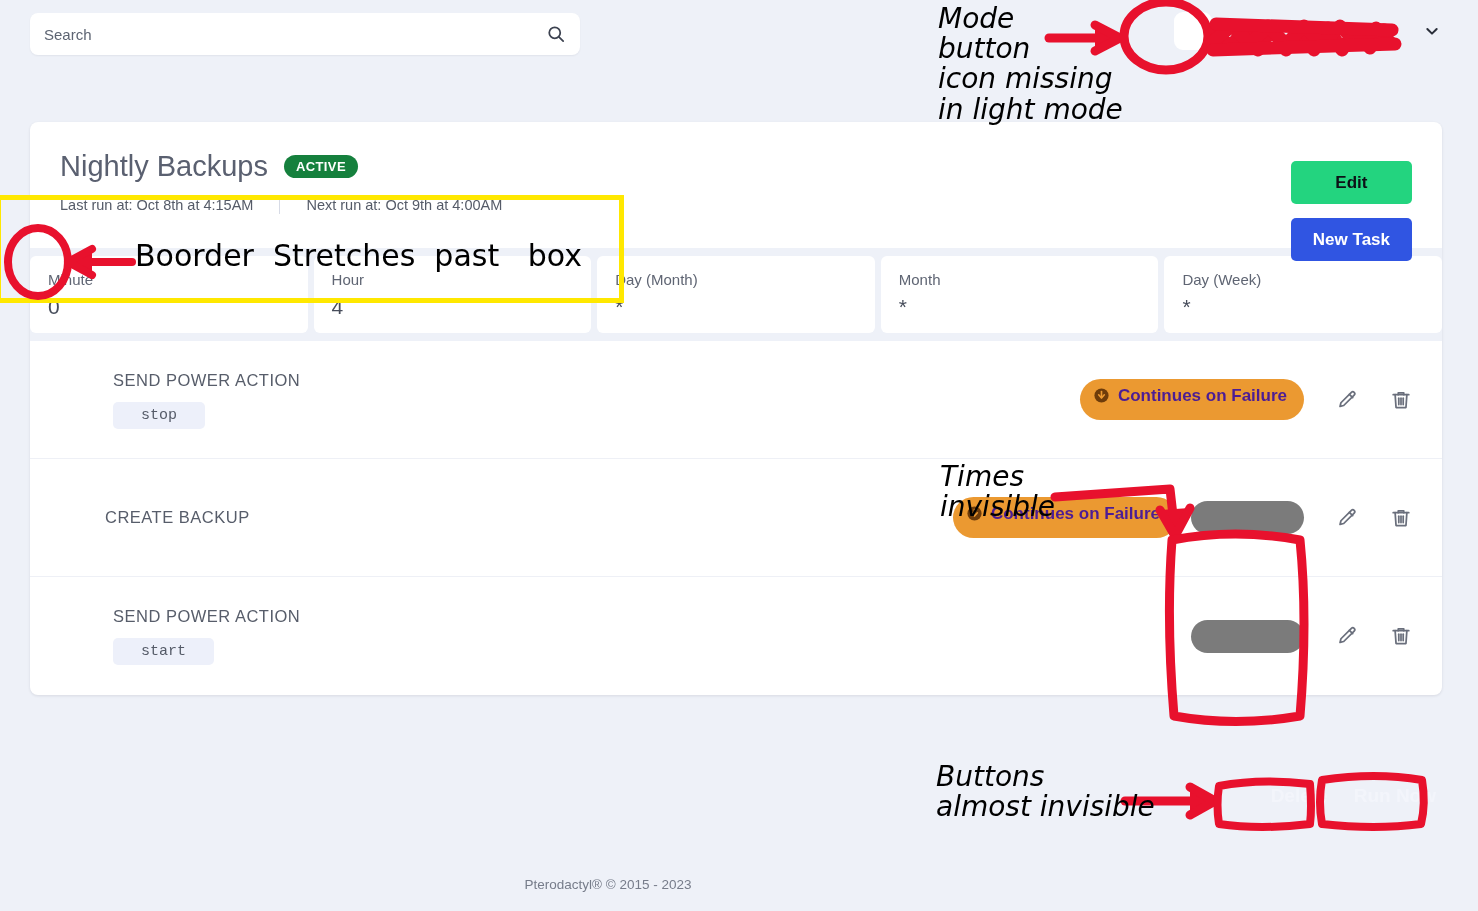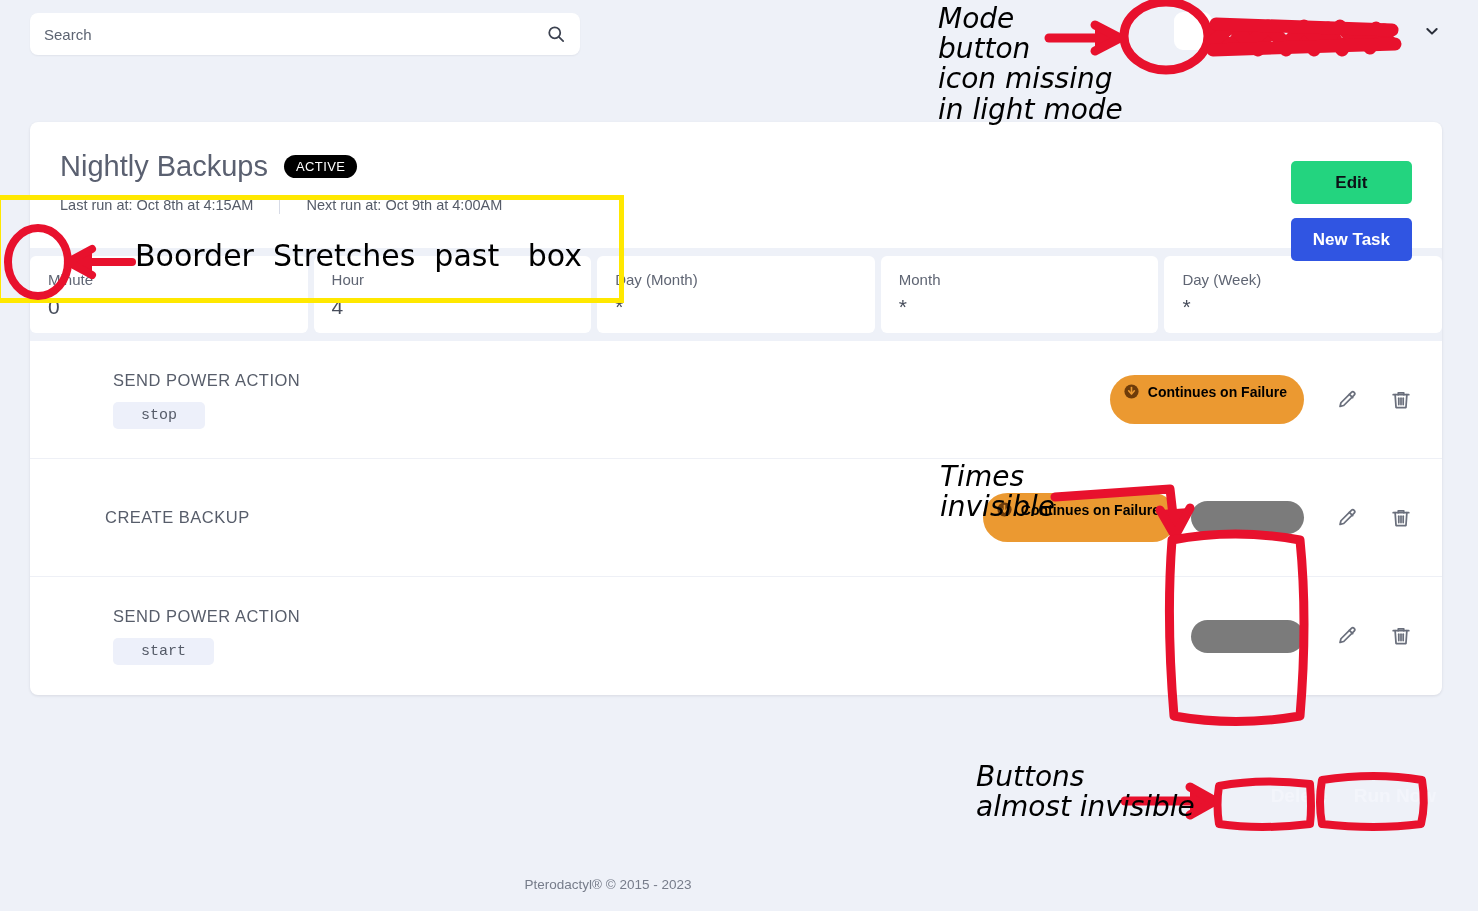--- a/index.html
+++ b/index.html
@@ -84,24 +84,24 @@
     padding: 30px 22px 0 30px;
   }
   .title-row { display: flex; align-items: center; gap: 16px; }
   .sched-title {
     font-size: 29px;
     color: #5a6070;
     font-weight: 400;
     line-height: 1;
   }
   .status-badge {
-    background: #000000;
+    background: #15803d;
     color: #ffffff;
     font-size: 13px;
-    font-weight: 400;
+    font-weight: 700;
     letter-spacing: .4px;
     border-radius: 999px;
     padding: 5px 12px 5px 12px;
     line-height: 1;
   }
   .runs-row {
     display: flex;
     align-items: center;
     margin-top: 15px;
     font-size: 14.5px;
@@ -181,25 +181,25 @@
   }
   .task-right {
     position: absolute;
     right: 30px;
     display: flex;
     align-items: center;
     gap: 0;
   }
   .fail-badge {
     background: #eb9931;
-    color: #000000;
+    color: #4c1d95;
     border-radius: 999px;
-    font-size: 14px;
+    font-size: 17px;
     font-weight: 700;
-    padding: 8px 17px 24px 13px;
+    padding: 8px 17px 16px 13px;
     display: flex;
     align-items: center;
     gap: 8px;
     line-height: 1;
   }
   .fail-badge svg { width: 17px; height: 17px; display:block; }
   .time-redacted {
     width: 113px; height: 33px;
     background: #7b7b7b;
     border-radius: 999px;
@@ -475,16 +475,16 @@
   <div class="hand" style="left:938px; top:4px; font-size:28px;">Mode
 button
 icon missing
 in light mode</div>
 
   <div class="hand" style="left:135px; top:240px; font-size:30px; font-style:normal;">Boorder  Stretches  past   box</div>
 
   <div class="hand" style="left:940px; top:462px; font-size:28px;">Times
 invisible</div>
 
-  <div class="hand" style="left:976px; top:762px; font-size:28px;">Buttons
+  <div class="hand" style="left:936px; top:762px; font-size:28px;">Buttons
 almost invisible</div>
 
 </div>
 
 </body></html>

